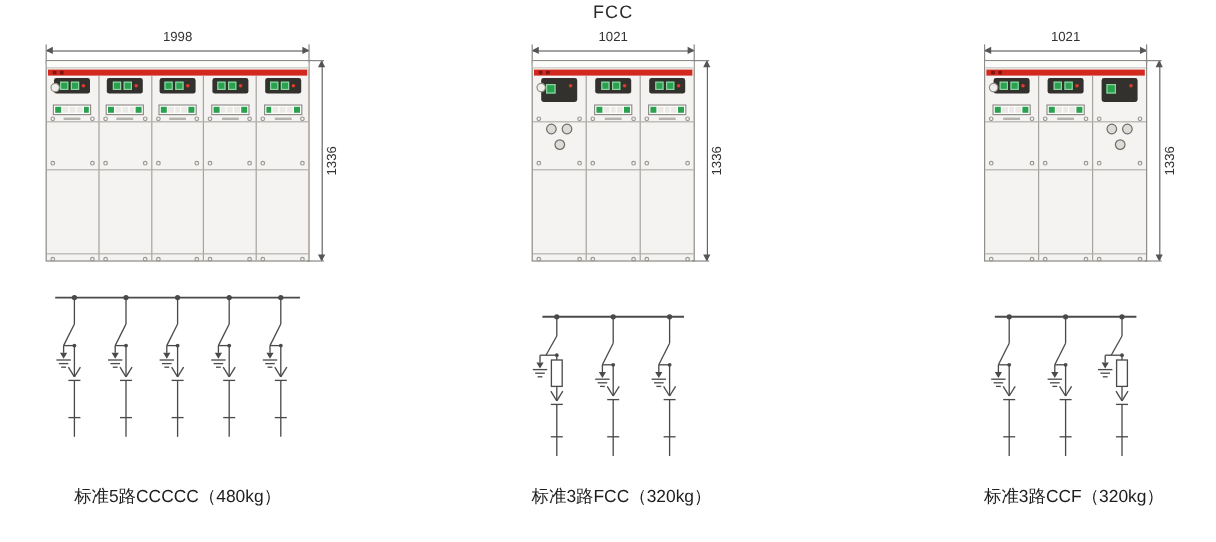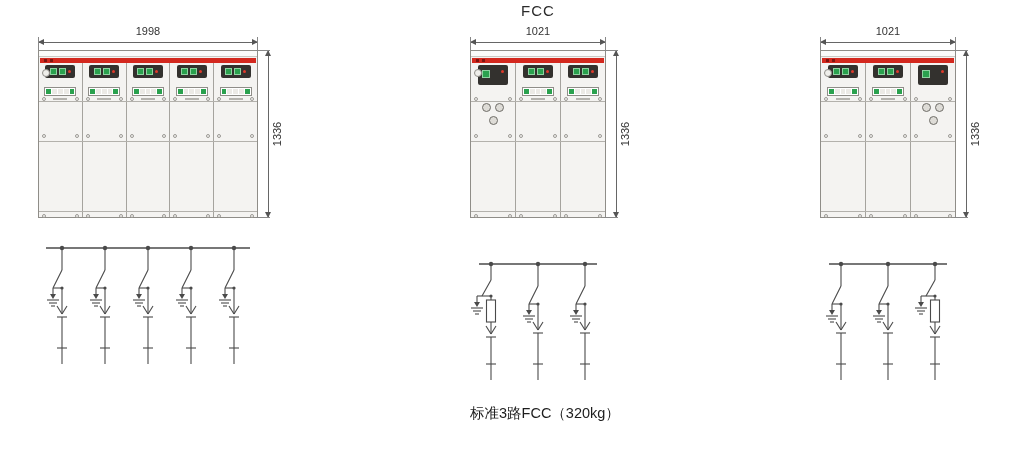--- a/index.html
+++ b/index.html
@@ -289,23 +289,24 @@
         <line x1="175" y1="63" x2="183" y2="63" stroke="#4a4a4a" stroke-width="1.1"></line>
         <line x1="177" y1="66" x2="181" y2="66" stroke="#4a4a4a" stroke-width="1.1"></line>
         <line x1="188" y1="48" x2="188" y2="74" stroke="#4a4a4a" stroke-width="1.1"></line>
         <line x1="183" y1="66" x2="188" y2="74" stroke="#4a4a4a" stroke-width="1.1"></line>
         <line x1="193" y1="66" x2="188" y2="74" stroke="#4a4a4a" stroke-width="1.1"></line>
         <line x1="183" y1="77" x2="193" y2="77" stroke="#4a4a4a" stroke-width="1.1"></line>
         <line x1="188" y1="77" x2="188" y2="124" stroke="#4a4a4a" stroke-width="1.1"></line>
         <line x1="183" y1="108" x2="193" y2="108" stroke="#4a4a4a" stroke-width="1.1"></line>
       </g>
     </svg>
+  <div class="caption ctr">标准5路CCCCC（480kg）</div>
 </section>
 
-<section class="unit narrow" style="left:450px;width:190px">
+<section class="unit narrow" style="left:423px;width:190px">
   <div class="title ctr">FCC</div>
   <div class="dim-h ctr">
     <span class="dlabel">1021</span>
     <span class="dline"></span>
     <span class="arr al"></span>
     <span class="arr ar"></span>
     <span class="ext el"></span>
     <span class="ext er"></span>
   </div>
   <div class="cabinet ctr">
@@ -585,13 +586,14 @@
         <line x1="106" y1="40" x2="106" y2="44" stroke="#4a4a4a" stroke-width="1.1"></line>
         <rect x="101.5" y="44" width="9" height="22" fill="#fff" stroke="#4a4a4a" stroke-width="1.1"></rect>
         <line x1="106" y1="66" x2="106" y2="78" stroke="#4a4a4a" stroke-width="1.1"></line>
         <line x1="101" y1="70" x2="106" y2="78" stroke="#4a4a4a" stroke-width="1.1"></line>
         <line x1="111" y1="70" x2="106" y2="78" stroke="#4a4a4a" stroke-width="1.1"></line>
         <line x1="101" y1="81" x2="111" y2="81" stroke="#4a4a4a" stroke-width="1.1"></line>
         <line x1="106" y1="81" x2="106" y2="124" stroke="#4a4a4a" stroke-width="1.1"></line>
         <line x1="101" y1="108" x2="111" y2="108" stroke="#4a4a4a" stroke-width="1.1"></line>
       </g>
     </svg>
+  <div class="caption ctr">标准3路CCF（320kg）</div>
 </section>
 
 </body></html>

